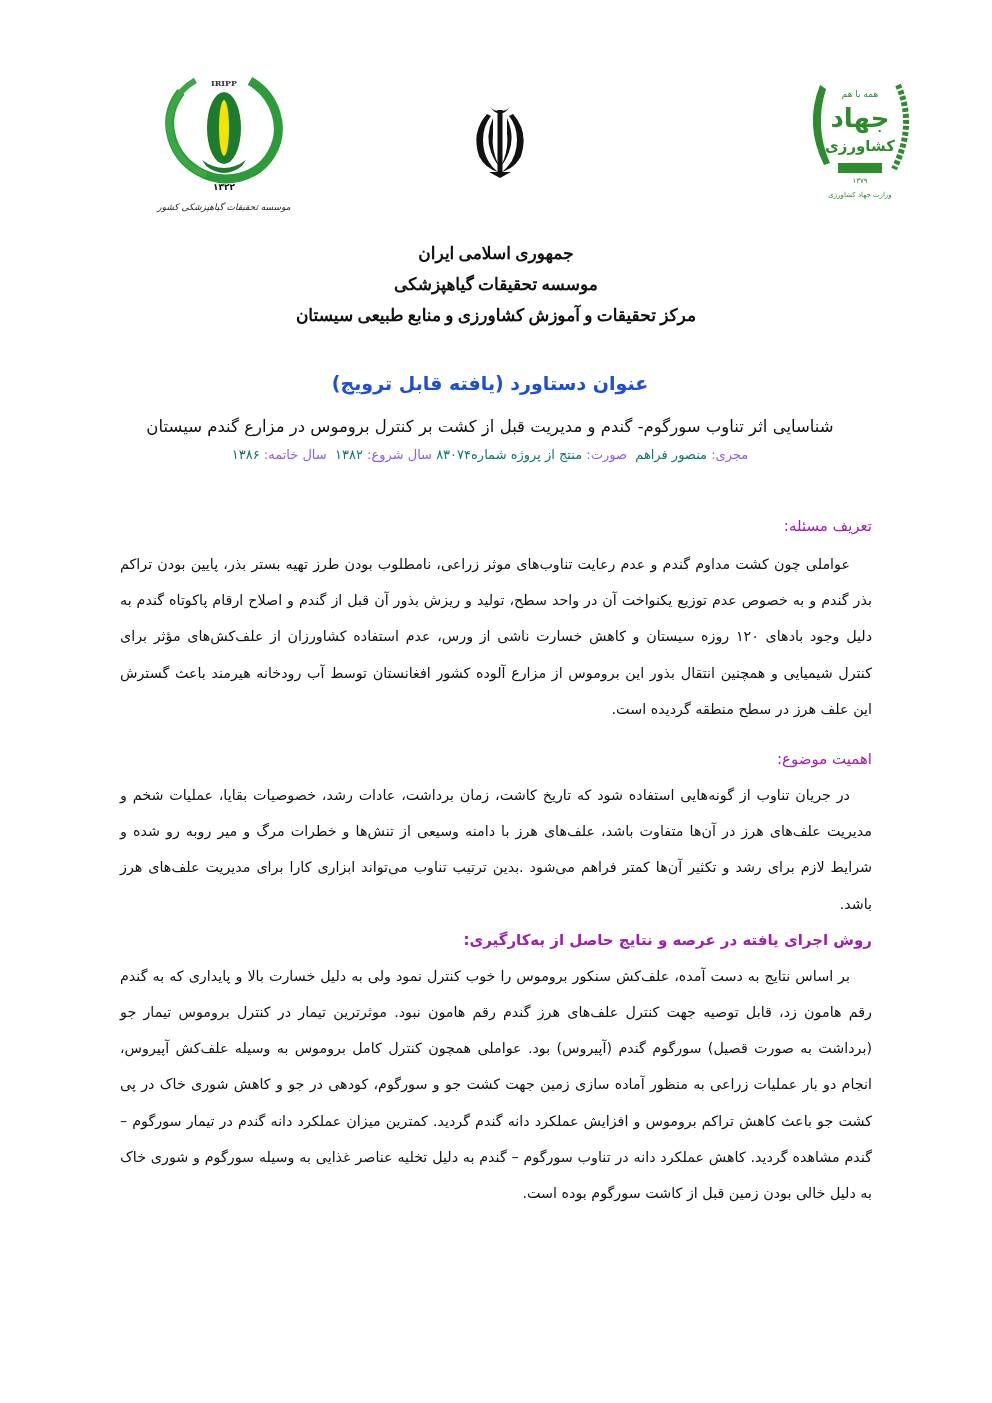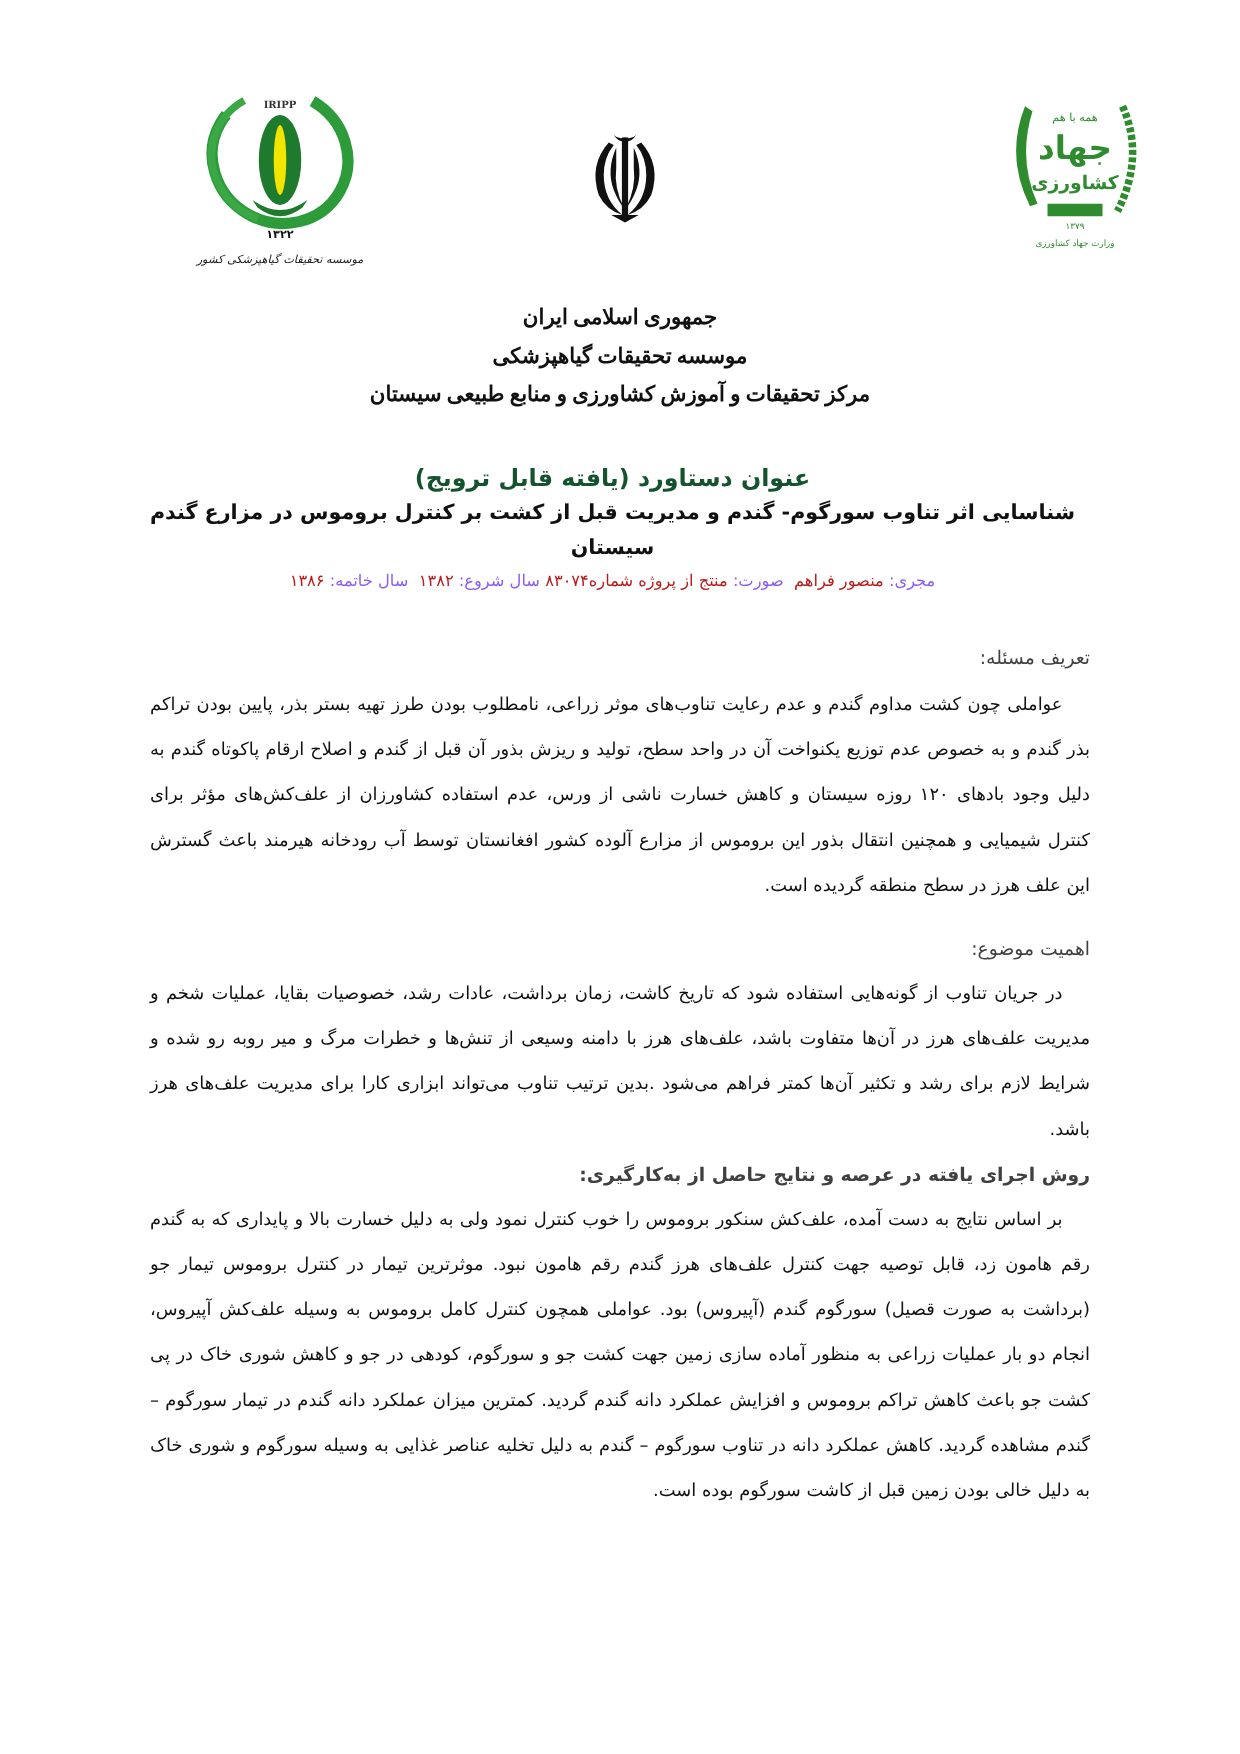--- a/index.html
+++ b/index.html
@@ -7,28 +7,28 @@
          font-family:"DejaVu Sans", "Liberation Sans", sans-serif; color:#111; }
   .logo { position:absolute; }
   #logo-irripp { left:152px; top:68px; width:150px; height:150px; }
   #logo-emblem { left:465px; top:100px; width:70px; height:80px; }
   #logo-jahad { left:800px; top:65px; width:120px; height:140px; }
 
   .header-block { position:absolute; left:0; width:992px; top:238px; text-align:center; direction:rtl; }
   .header-line { font-weight:bold; font-size:17px; line-height:31px;font-family:Liberation Serif, serif; }
 
   .title-block { position:absolute; left:100px; width:780px; top:370px; text-align:center; direction:rtl; }
-  .achv-title { color:#14532d; font-weight:bold; font-size:19px; line-height:26px; }
-  .subject { font-weight:bold; font-size:16.5px; line-height:28px; margin-top:0; }
+  .achv-title { color:#1d4ed8; font-weight:bold; font-size:19px; line-height:26px; }
+  .subject { font-weight:normal; font-size:16.5px; line-height:28px; margin-top:17px; }
   .meta { font-size:13px; line-height:20px; margin-top:4px; }
   .meta .lbl { color:#8b5cf6; }
-  .meta .val { color:#b91c1c; }
+  .meta .val { color:#0f766e; }
 
   .body { position:absolute; left:120px; width:752px; top:512px; direction:rtl; text-align:justify; }
-  .section-head { color:#404040; font-size:15px; line-height:28px; margin:0; }
+  .section-head { color:#a21caf; font-size:15px; line-height:28px; margin:0; }
   .section-head.bold { font-weight:bold; }
   .para { font-size:14.3px; line-height:36.2px; margin:0; text-indent:22px; text-align:justify; text-align-last:right; }
   #sec1-head { margin-bottom:6px; }
   #sec2-head { margin-top:18px; margin-bottom:4px; }
   #sec3-head { margin-top:4px; margin-bottom:4px; }
 </style>
 </head>
 <body>
 
 <div class="logo" id="logo-irripp">

